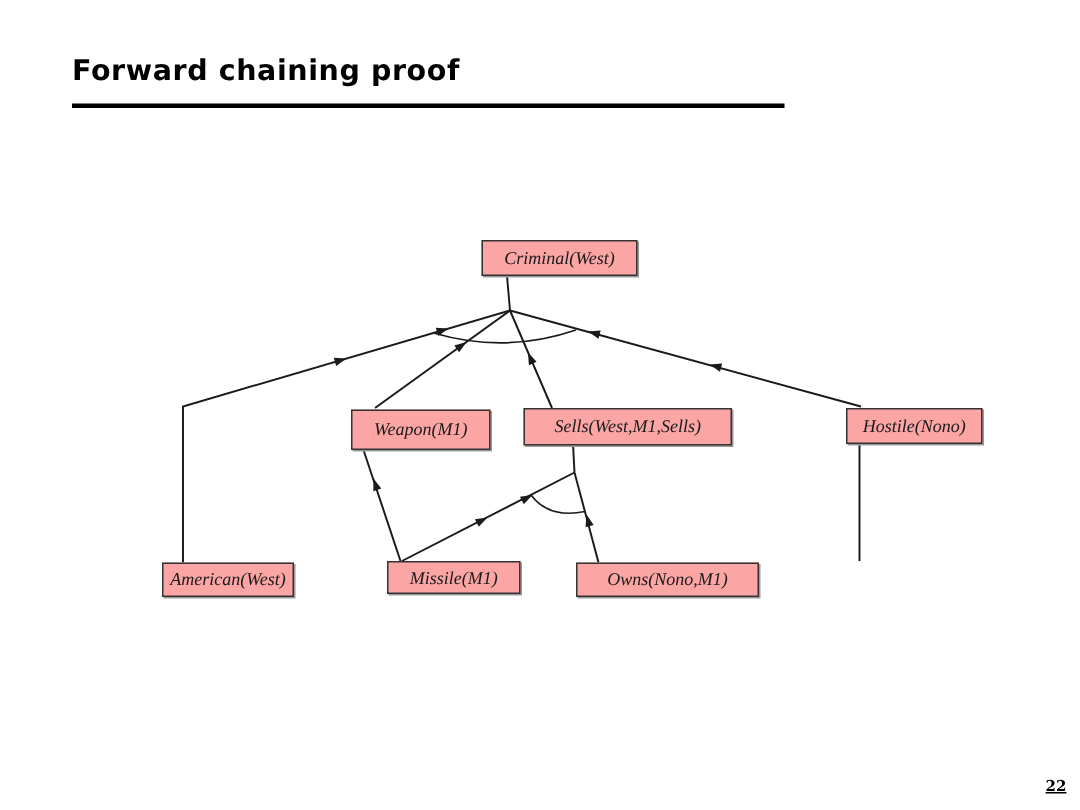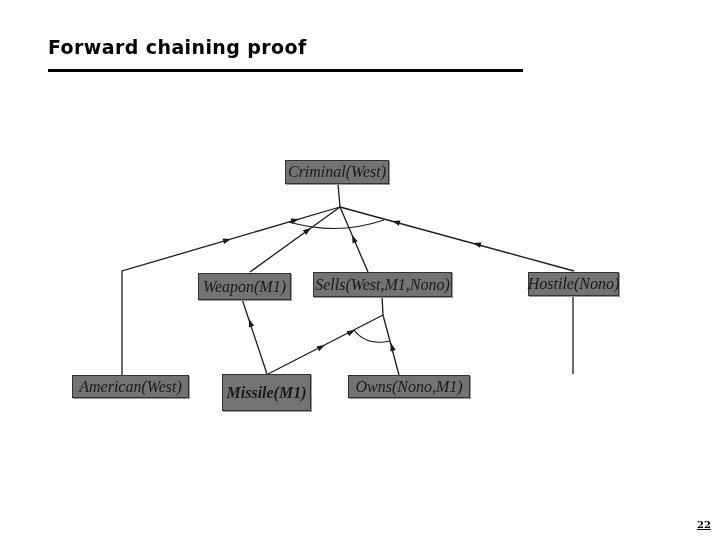--- a/index.html
+++ b/index.html
@@ -30,36 +30,37 @@
 
   .diagram { position: absolute; left: 0; top: 0; width: 720px; height: 540px; }
   .connectors { position: absolute; left: 0; top: 0; }
 
   .node {
     position: absolute;
     box-sizing: border-box;
     display: flex;
     align-items: center;
     justify-content: center;
-    background: #737373;
+    background: #fca5a5;
     border: 1.5px solid #333333;
     box-shadow: 1px 1px 0 #9a9a9a;
     font-family: "Liberation Serif", serif;
     font-style: italic;
-    font-size: 16px;
+    font-size: 12px;
     color: #1a1a1a;
     white-space: nowrap;
     z-index: 2;
+    margin-left: 36px;
   }
   .n-criminal { left: 285px; top: 160px; width: 104px; height: 24px; }
   .n-weapon   { left: 198px; top: 273px; width:  93px; height: 27px; }
   .n-sells    { left: 313px; top: 272px; width: 139px; height: 25px; }
   .n-hostile  { left: 528px; top: 272px; width:  91px; height: 24px; text-align: right; }
-  .n-american { left:  72px; top: 375px; width: 117px; height: 23px; }
-  .n-missile  { left: 222px; top: 374px; width:  89px; height: 37px; font-weight: bold; }
+  .n-american { left:  72px; top: 375px; width: 88px; height: 23px; }
+  .n-missile  { left: 222px; top: 374px; width:  89px; height: 22px; }
   .n-owns     { left: 348px; top: 375px; width: 122px; height: 23px; }
   .n-enemy    { left: 505px; top: 374px; width: 144px; height: 23px; }
 
   .page-number {
     position: absolute;
     right: 20px; bottom: 10px;
     font-family: "DejaVu Serif", serif;
     font-weight: bold;
     font-size: 10px;
     color: #000000;
@@ -120,21 +121,21 @@
       </g>
     </svg>
 
     <div class="node n-criminal">
       <span>Criminal(West)</span>
     </div>
     <div class="node n-weapon">
       <span>Weapon(M1)</span>
     </div>
     <div class="node n-sells">
-      <span>Sells(West,M1,Nono)</span>
+      <span>Sells(West,M1,Sells)</span>
     </div>
     <div class="node n-hostile">
       <span>Hostile(Nono)</span>
     </div>
     <div class="node n-american">
       <span>American(West)</span>
     </div>
     <div class="node n-missile">
       <span>Missile(M1)</span>
     </div>

